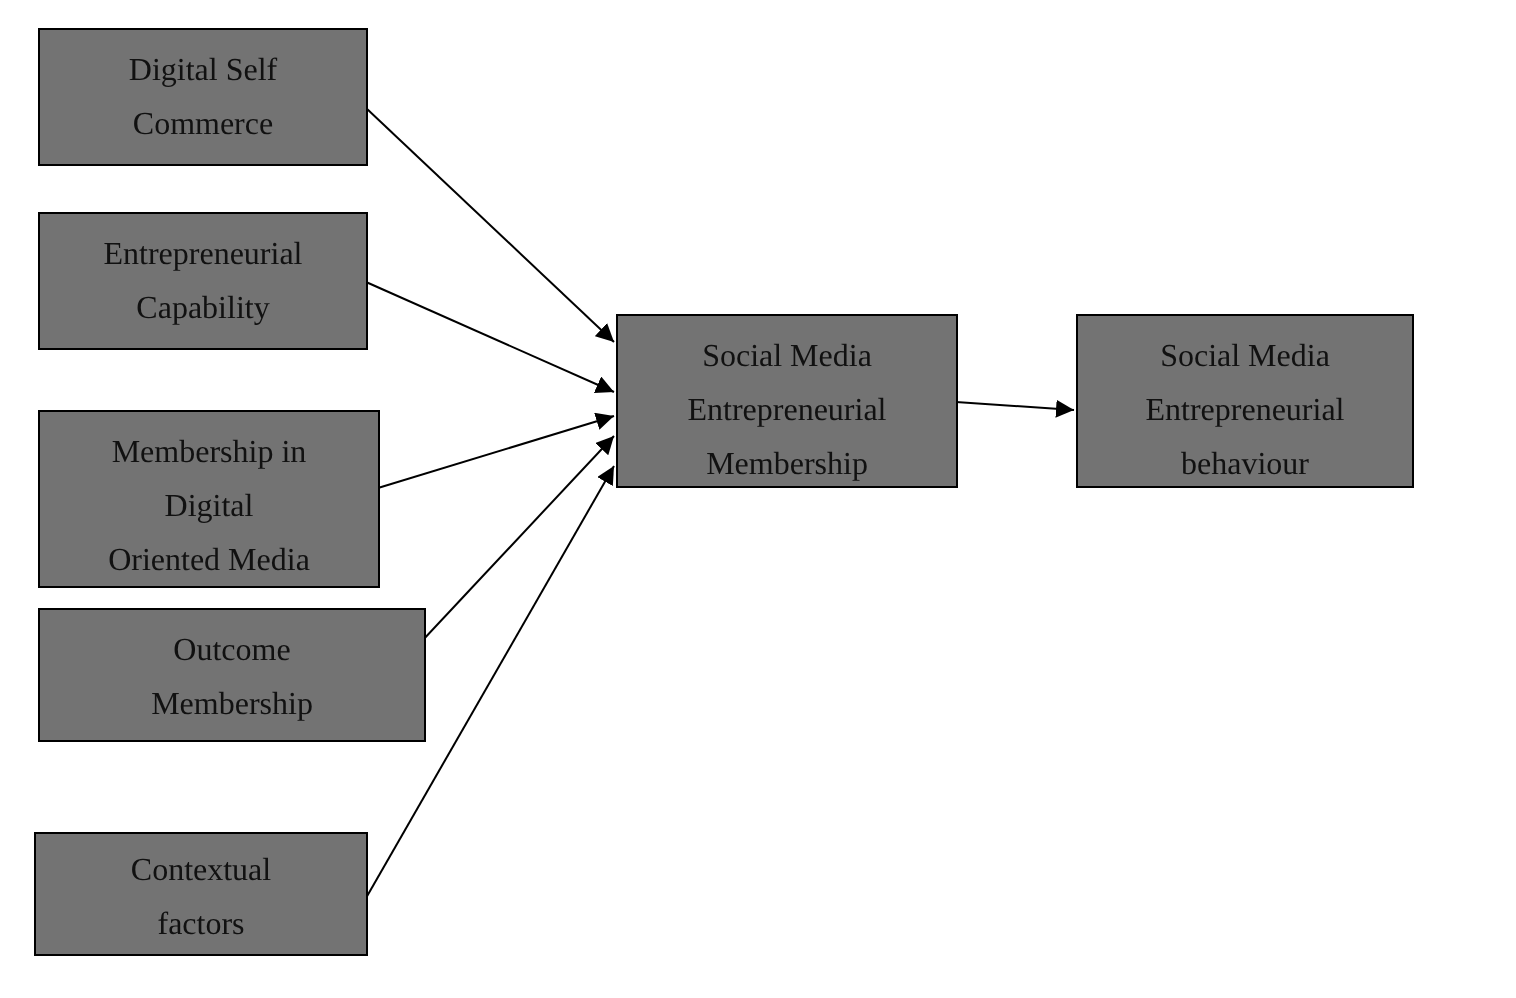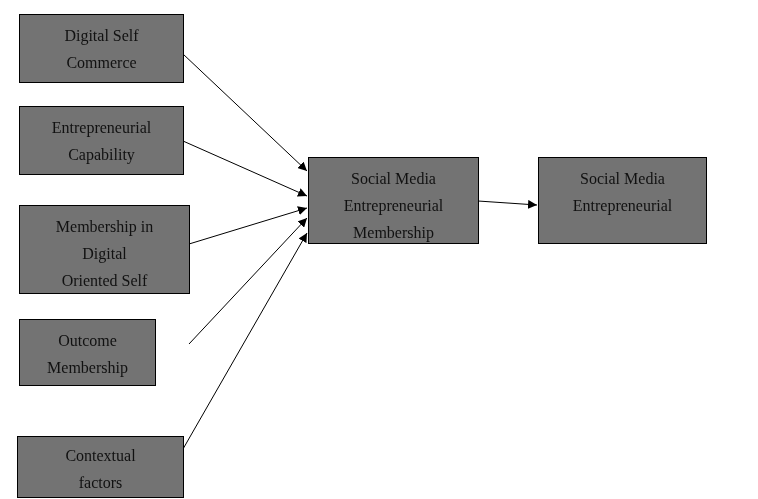--- a/index.html
+++ b/index.html
@@ -46,37 +46,38 @@
   </div>
 
   <div class="node" style="left:19px; top:106px; width:165px; height:69px;">
     <span>Entrepreneurial</span>
     <span>Capability</span>
   </div>
 
   <div class="node" style="left:19px; top:205px; width:171px; height:89px;">
     <span>Membership in</span>
     <span>Digital</span>
-    <span>Oriented Self</span>
+    <span>Oriented Media</span>
   </div>
 
-  <div class="node" style="left:19px; top:319px; width:137px; height:67px;">
+  <div class="node" style="left:19px; top:304px; width:194px; height:67px;">
     <span>Outcome</span>
     <span>Membership</span>
   </div>
 
-  <div class="node" style="left:17px; top:436px; width:167px; height:62px; padding-top:5px;">
+  <div class="node" style="left:17px; top:416px; width:167px; height:62px; padding-top:5px;">
     <span>Contextual</span>
     <span>factors</span>
   </div>
 
   <div class="node" style="left:308px; top:157px; width:171px; height:87px;">
     <span>Social Media</span>
     <span>Entrepreneurial</span>
     <span>Membership</span>
   </div>
 
   <div class="node" style="left:538px; top:157px; width:169px; height:87px;">
     <span>Social Media</span>
     <span>Entrepreneurial</span>
+    <span>behaviour</span>
   </div>
 
 </div>
 
 </body></html>

